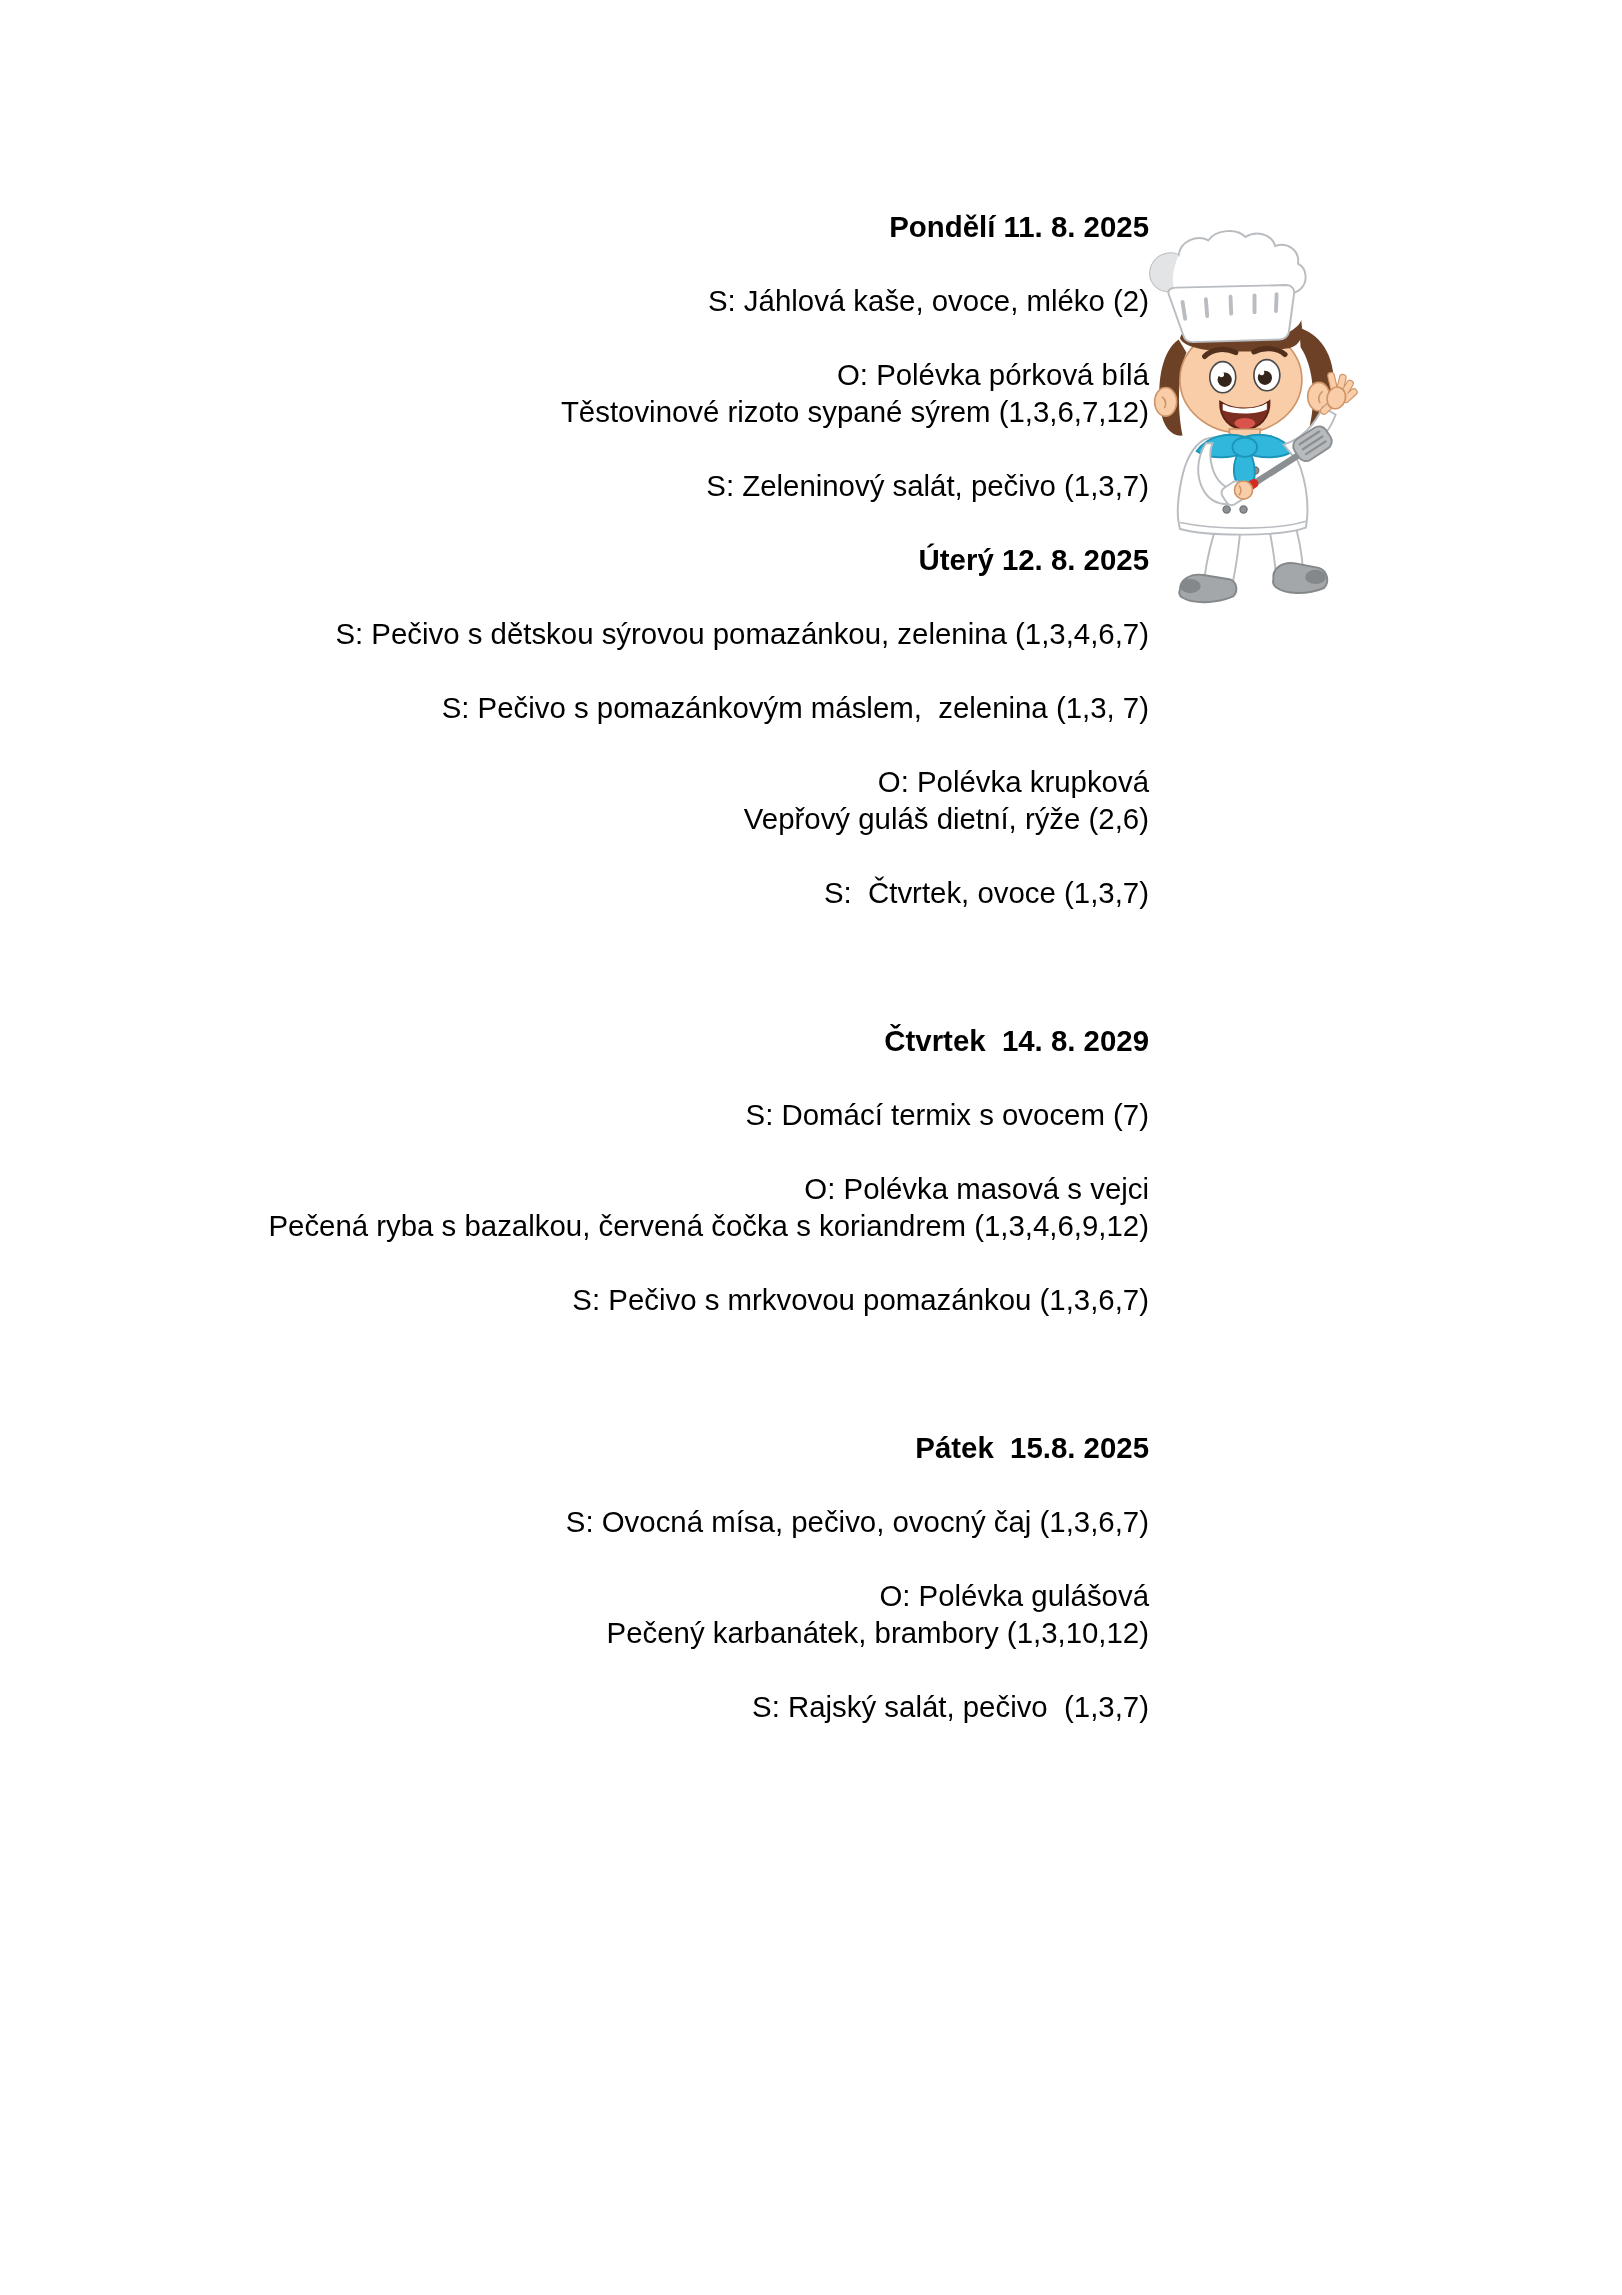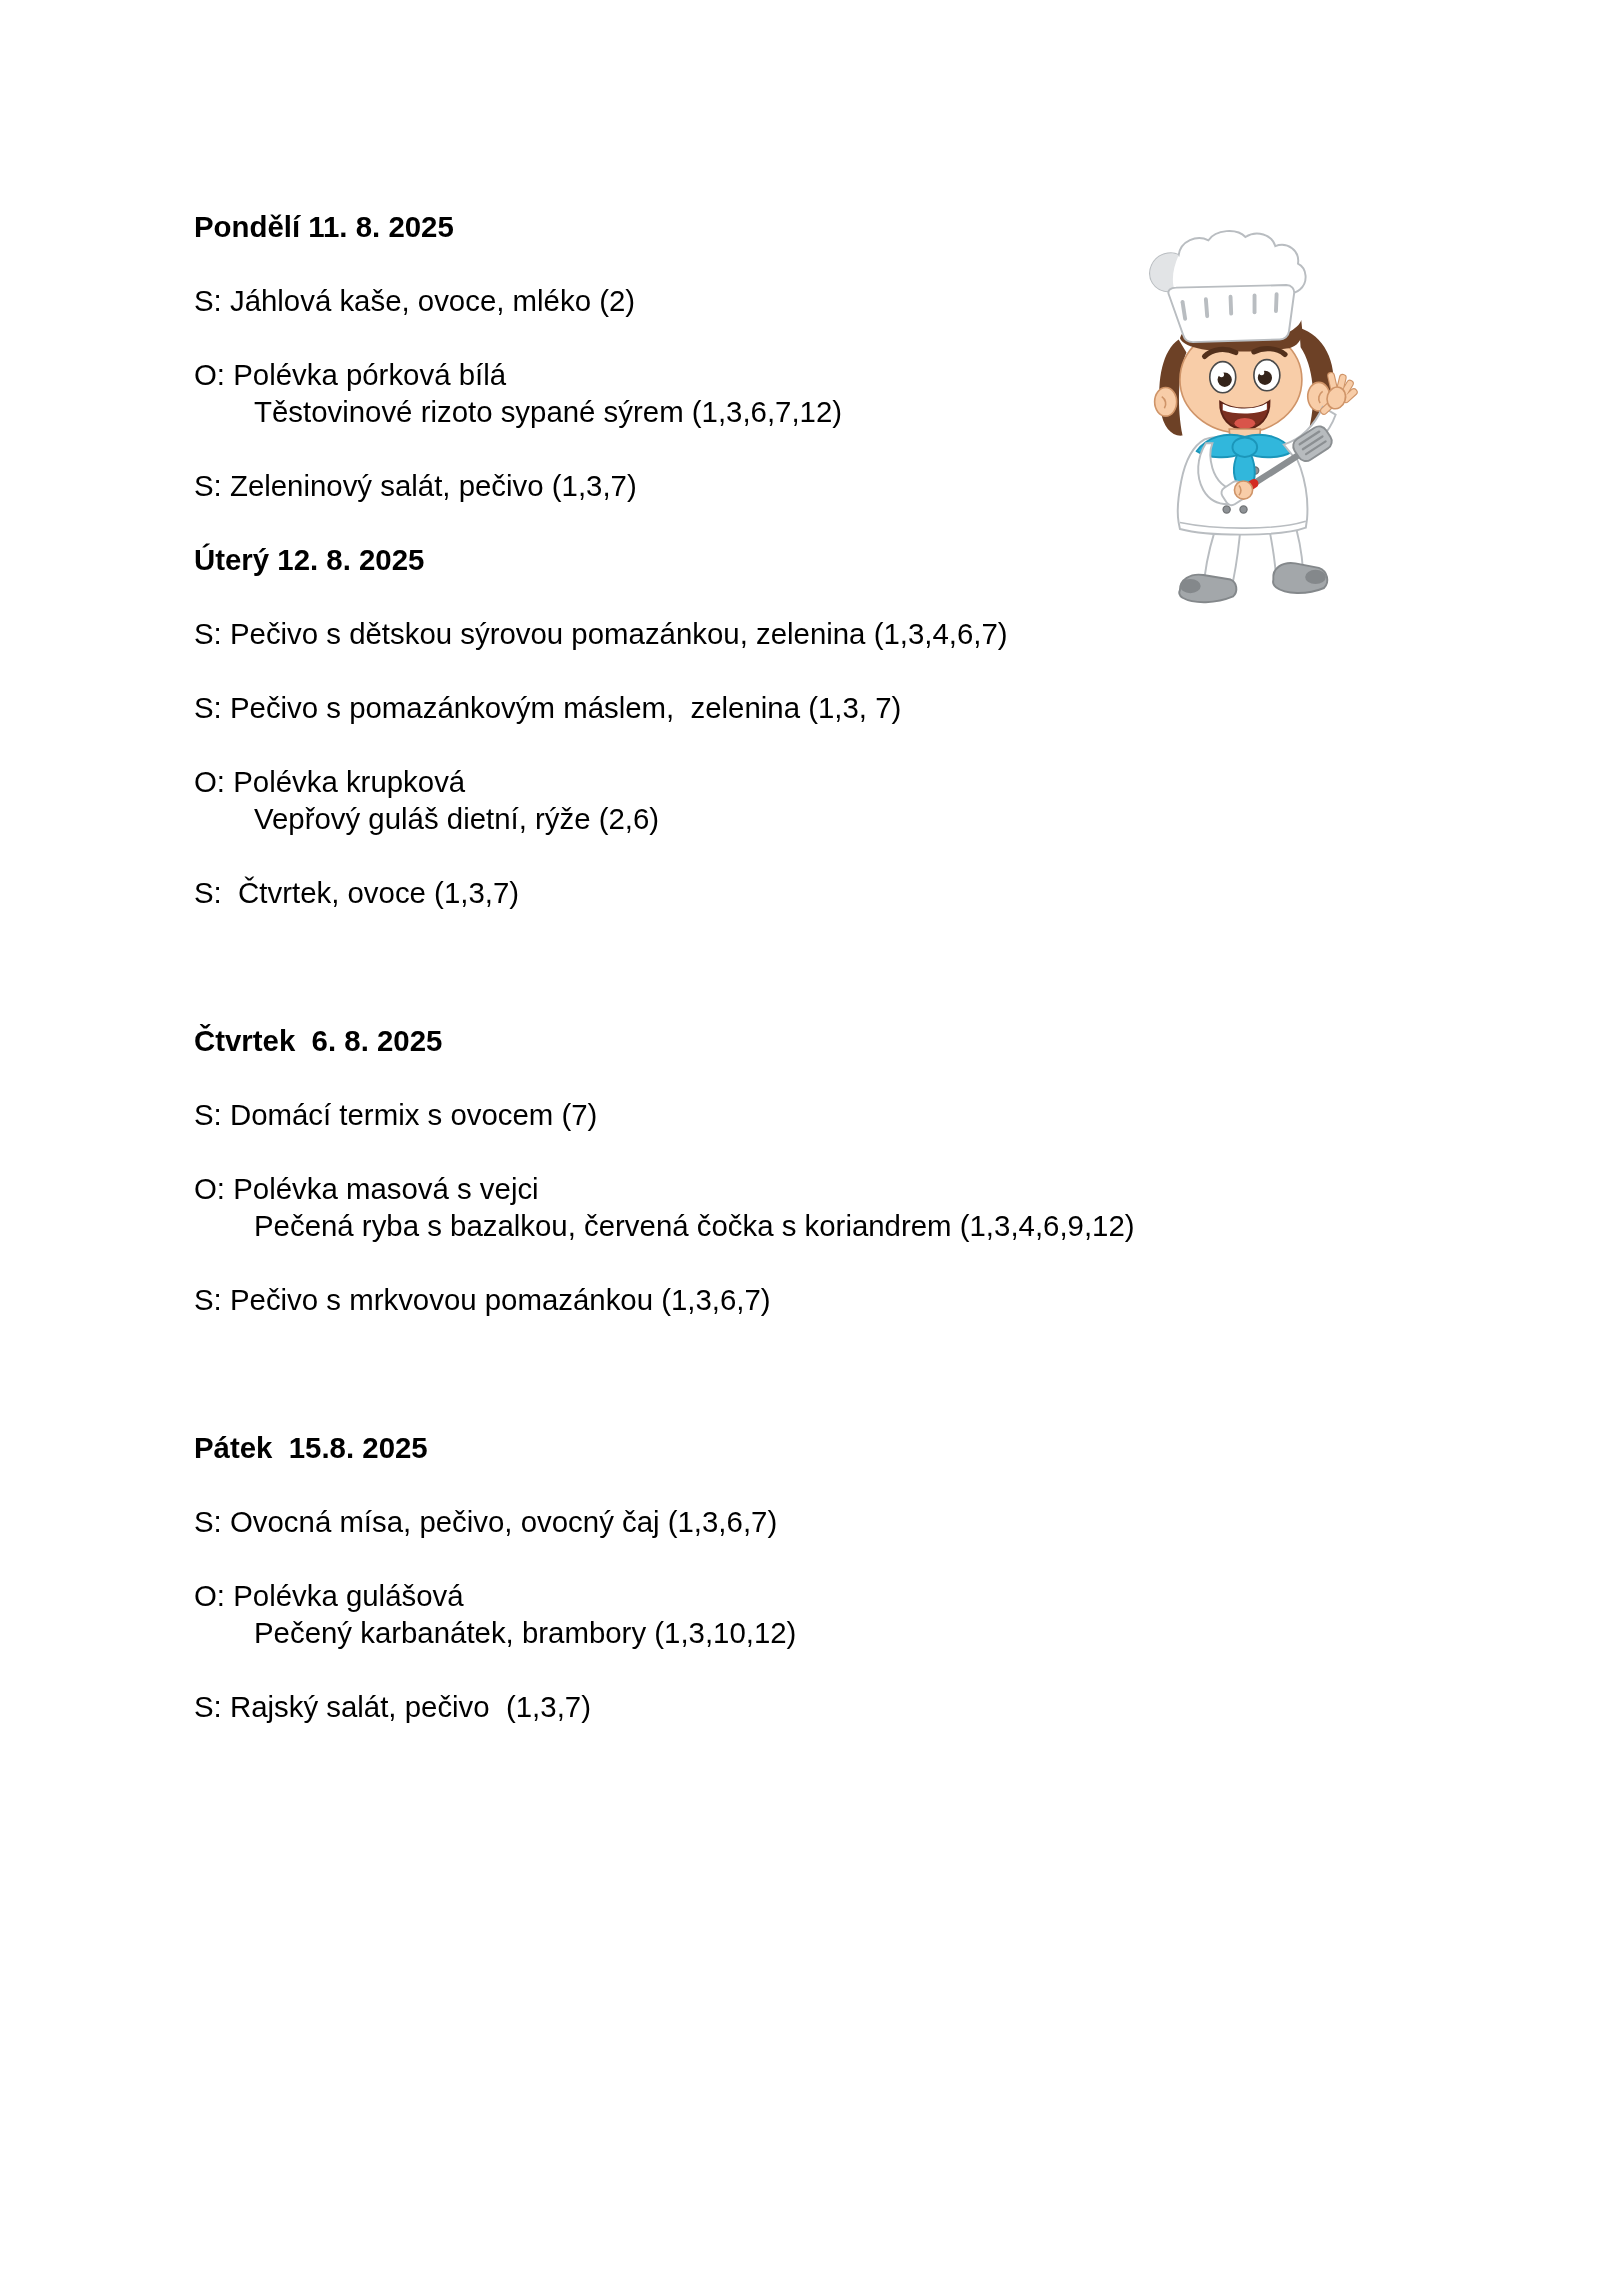--- a/index.html
+++ b/index.html
@@ -10,20 +10,21 @@
     background: var(--page-bg, #ffffff);
     color: var(--page-fg, #000000);
     font-family: "Liberation Sans", "DejaVu Sans", sans-serif;
     overflow: hidden;
   }
   .menu-text {
     position: absolute;
     left: 194px;
     top: 208px;
     width: 955px;
+    text-align: right;
   }
   p.line {
     margin: 0 0 37px 0;
     font-size: 29.4px;
     line-height: 37px;
     white-space: pre-wrap;
   }
   p.heading { font-weight: 700; }
   .indent { display: block; margin-left: 60px; }
   .blank-para { height: 74px; }
@@ -81,21 +82,21 @@
 
     <section>
       <p class="line">S: Pečivo s pomazánkovým máslem,  zelenina (1,3, 7)</p>
       <p class="line"><span>O: Polévka krupková</span><span class="indent">Vepřový guláš dietní, rýže (2,6)</span></p>
       <p class="line">S:  Čtvrtek, ovoce (1,3,7)</p>
     </section>
 
     <div class="blank-para"></div>
 
     <section>
-      <p class="line heading">Čtvrtek  6. 8. 2025</p>
+      <p class="line heading">Čtvrtek  14. 8. 2029</p>
       <p class="line">S: Domácí termix s ovocem (7)</p>
       <p class="line"><span>O: Polévka masová s vejci</span><span class="indent">Pečená ryba s bazalkou, červená čočka s koriandrem (1,3,4,6,9,12)</span></p>
       <p class="line">S: Pečivo s mrkvovou pomazánkou (1,3,6,7)</p>
     </section>
 
     <div class="blank-para"></div>
 
     <section>
       <p class="line heading">Pátek  15.8. 2025</p>
       <p class="line">S: Ovocná mísa, pečivo, ovocný čaj (1,3,6,7)</p>

